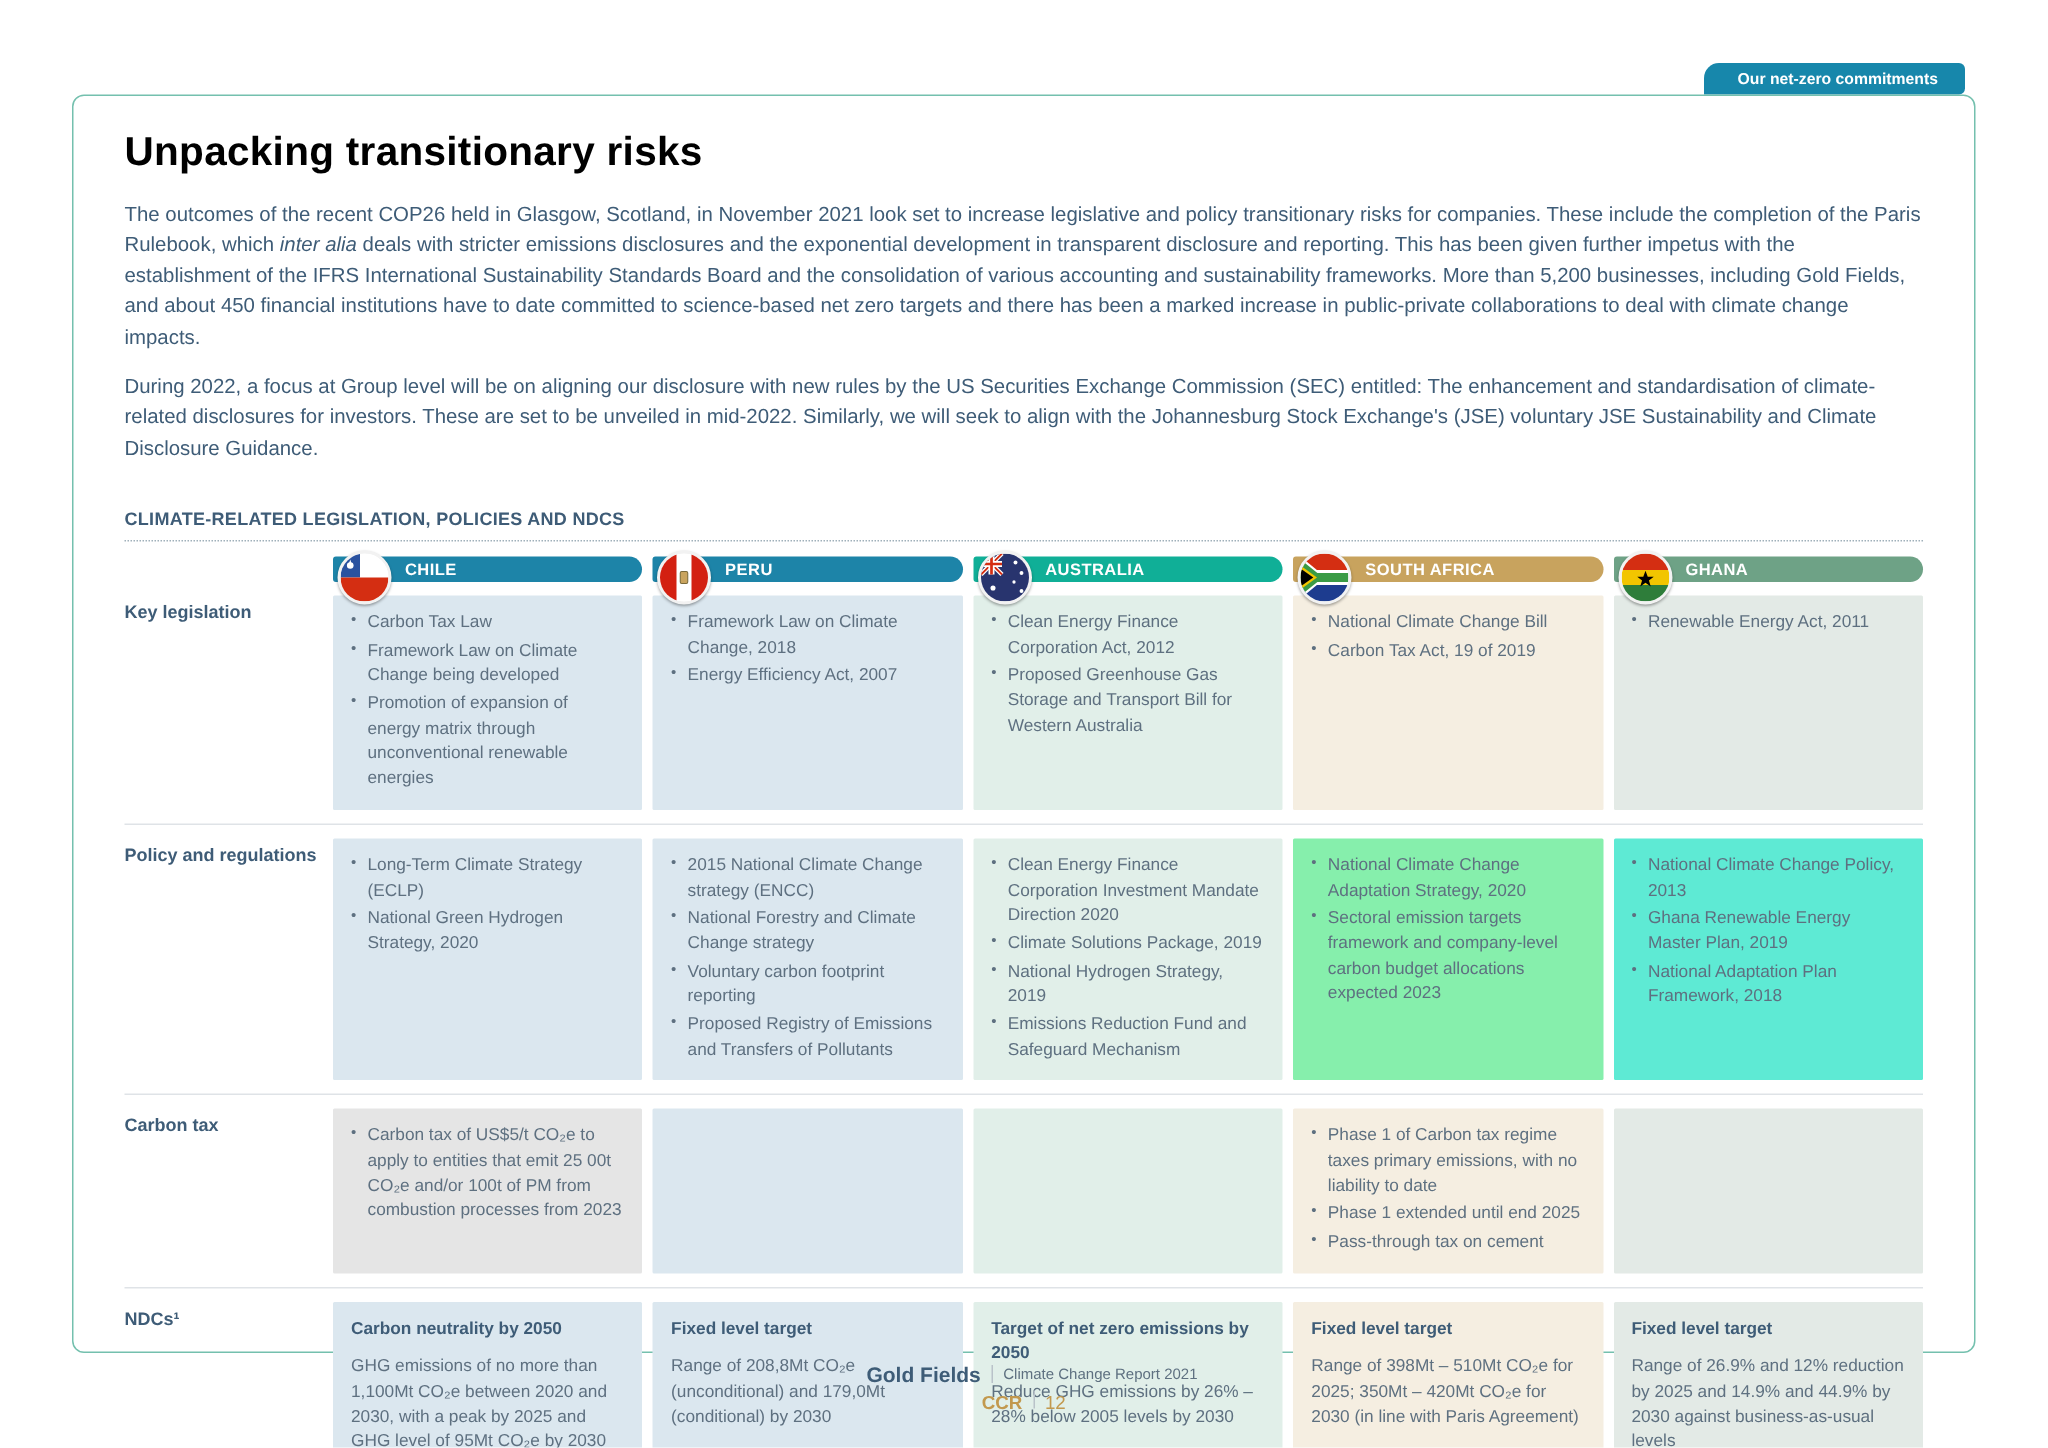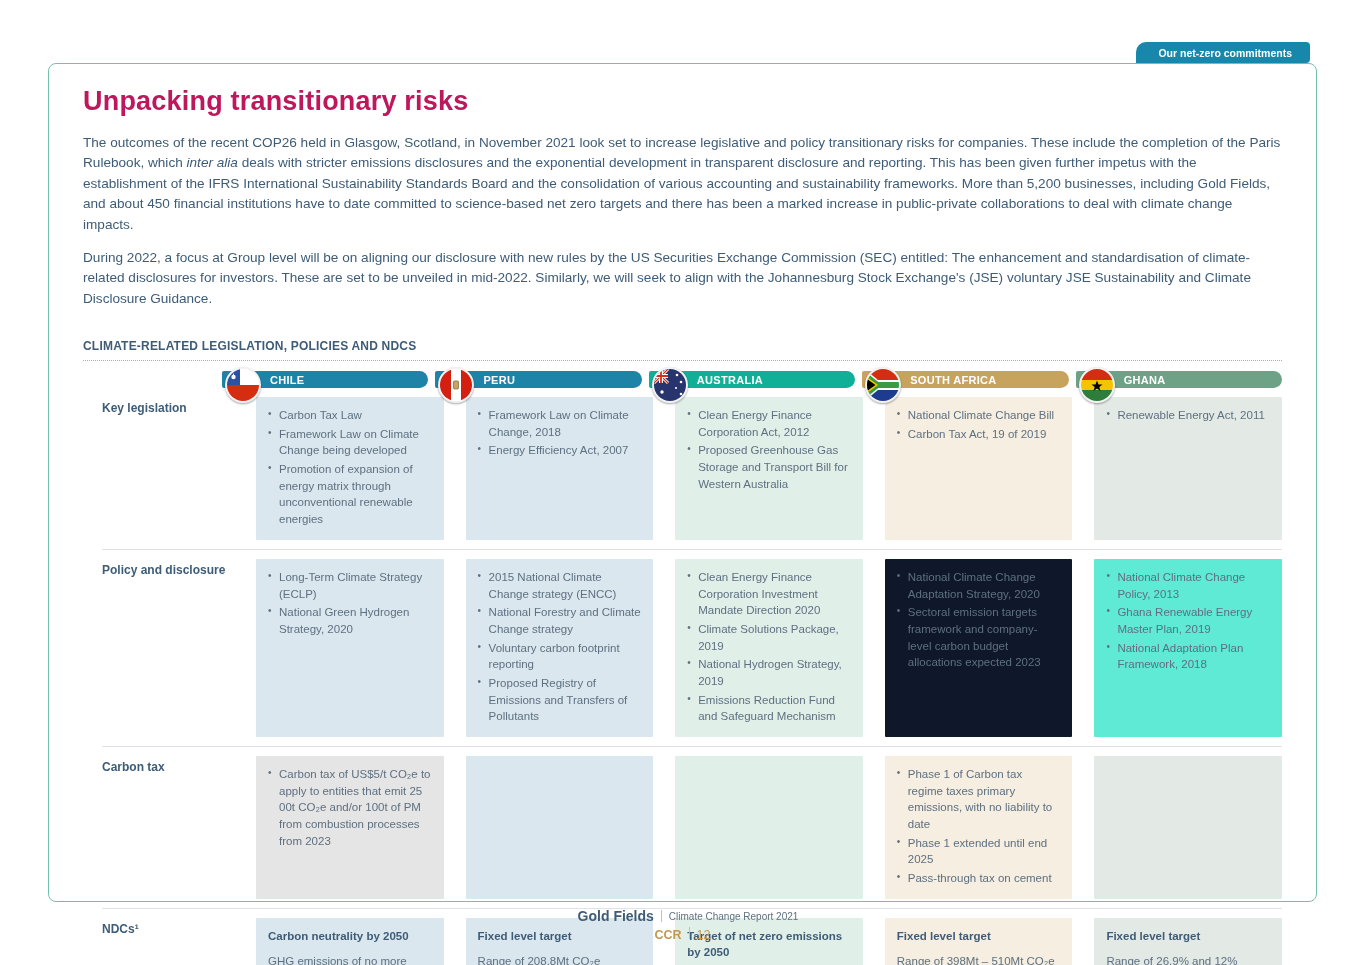--- a/index.html
+++ b/index.html
@@ -3,35 +3,35 @@
 <meta charset="utf-8">
 <style>
   html,body{margin:0;padding:0;background:#ffffff;width:1365px;height:965px;
     font-family:"Liberation Sans","DejaVu Sans",sans-serif;overflow:hidden;position:relative;}
   .tab{position:absolute;top:42px;right:55px;height:21px;padding:0 18px 0 22px;
     background:#1787ab;color:#fff;font-size:10.5px;font-weight:bold;
     display:flex;align-items:center;border-radius:10px 4px 4px 0;}
   .card{position:absolute;left:48px;top:63px;right:48px;height:837px;
     border:1px solid #74c0ae;border-radius:8px;background:#fff;}
   .content{padding:22px 34px 0 34px;}
-  h1{margin:0 0 16px 0;font-size:27px;color:#be185d;font-weight:bold;letter-spacing:.2px;}
+  h1{margin:0 0 16px 0;font-size:27px;color:#000000;font-weight:bold;letter-spacing:.2px;}
   .paras p{margin:0 0 13px 0;font-size:13.6px;line-height:1.5;color:#3e5c77;}
   .paras em{font-style:italic;}
   .tbl-title{margin-top:30px;font-size:12px;font-weight:bold;color:#3e5c77;letter-spacing:.2px;}
   .dotted-rule{margin-top:7px;border-top:1.5px dotted #9fb0ba;height:0;}
   .t-head{display:flex;gap:7px;margin-top:10px;align-items:flex-start;}
   .t-label-spacer{width:132px;flex:0 0 132px;}
   .pill{flex:1;height:17px;position:relative;border-radius:3px 13px 13px 3px;
     display:flex;align-items:center;padding-left:48px;color:#fff;
     font-size:11px;font-weight:bold;letter-spacing:.3px;box-sizing:border-box;}
   .flag{position:absolute;left:3px;top:-4px;width:36px;height:36px;border-radius:50%;
     overflow:hidden;border:2px solid #f2f2f2;box-sizing:border-box;
     box-shadow:0 1px 2px rgba(0,0,0,.35);background:#fff;}
   .flag svg{display:block;width:100%;height:100%;}
-  .t-row{display:flex;gap:22px;padding:9px 0;margin-left:19px;}
+  .t-row{display:flex;gap:7px;padding:9px 0;}
   .t-row + .t-row{border-top:1px solid #dfe3e7;}
   .t-label{width:132px;flex:0 0 132px;font-size:12px;font-weight:bold;color:#3e5c77;padding-top:4px;}
   .cell{flex:1;padding:10px 12px;font-size:11.5px;line-height:1.45;color:#5e7080;border-radius:1px;}
   .cell ul{margin:0;padding:0;list-style:none;}
   .cell li{position:relative;padding-left:11px;margin-bottom:2px;}
   .cell li::before{content:"•";position:absolute;left:0;top:0;font-size:10px;color:#5e7080;}
   .cell-title{font-weight:bold;color:#3e5c77;margin-bottom:9px;font-size:11.5px;}
   .footer{position:absolute;left:0;right:0;top:908px;text-align:center;}
   .footer-line{display:flex;justify-content:center;align-items:center;gap:0;}
   .fl-sep{width:1px;height:12px;background:#b9c2c9;margin:0 7px;}
@@ -156,21 +156,21 @@
               <li>Carbon Tax Act, 19 of 2019</li>
             </ul>
           </div>
           <div class="cell" style="background: rgb(227, 234, 230);">
             <ul>
               <li>Renewable Energy Act, 2011</li>
             </ul>
           </div>
         </div>
         <div class="t-row">
-          <div class="t-label">Policy and disclosure</div>
+          <div class="t-label">Policy and regulations</div>
           <div class="cell" style="background: rgb(219, 231, 239);">
             <ul>
               <li>Long-Term Climate Strategy (ECLP)</li>
               <li>National Green Hydrogen Strategy, 2020</li>
             </ul>
           </div>
           <div class="cell" style="background: rgb(219, 231, 239);">
             <ul>
               <li>2015 National Climate Change strategy (ENCC)</li>
               <li>National Forestry and Climate Change strategy</li>
@@ -179,21 +179,21 @@
             </ul>
           </div>
           <div class="cell" style="background: rgb(225, 239, 233);">
             <ul>
               <li>Clean Energy Finance Corporation Investment Mandate Direction 2020</li>
               <li>Climate Solutions Package, 2019</li>
               <li>National Hydrogen Strategy, 2019</li>
               <li>Emissions Reduction Fund and Safeguard Mechanism</li>
             </ul>
           </div>
-          <div class="cell" style="background: #0f172a;">
+          <div class="cell" style="background: #86efac;">
             <ul>
               <li>National Climate Change Adaptation Strategy, 2020</li>
               <li>Sectoral emission targets framework and company-level carbon budget allocations expected 2023</li>
             </ul>
           </div>
           <div class="cell" style="background: #5eead4;">
             <ul>
               <li>National Climate Change Policy, 2013</li>
               <li>Ghana Renewable Energy Master Plan, 2019</li>
               <li>National Adaptation Plan Framework, 2018</li>

